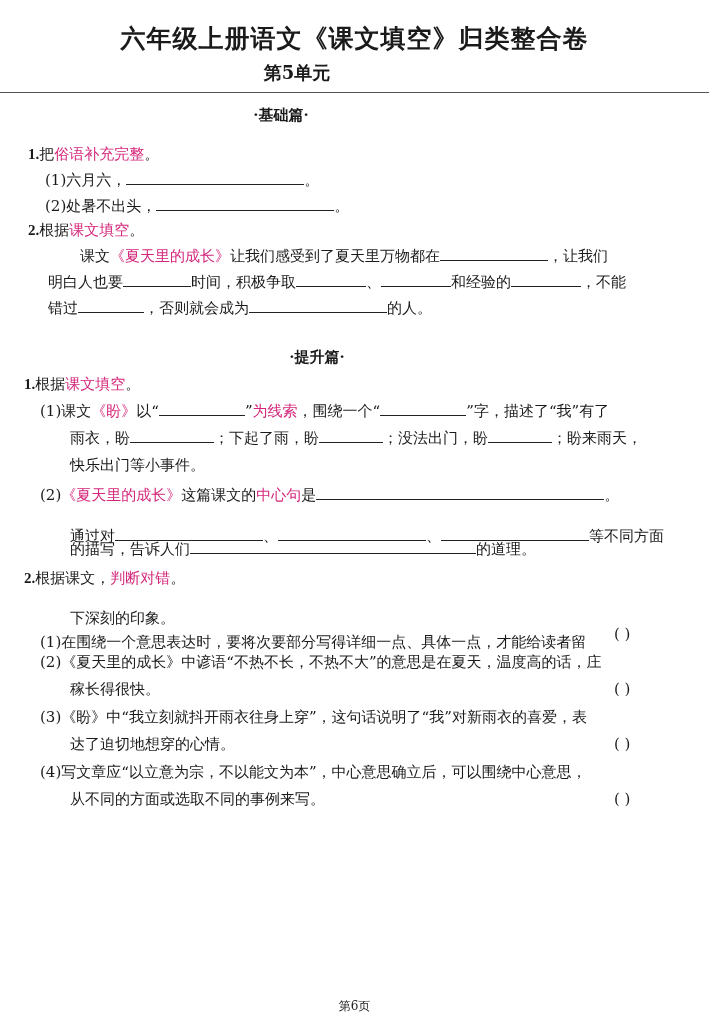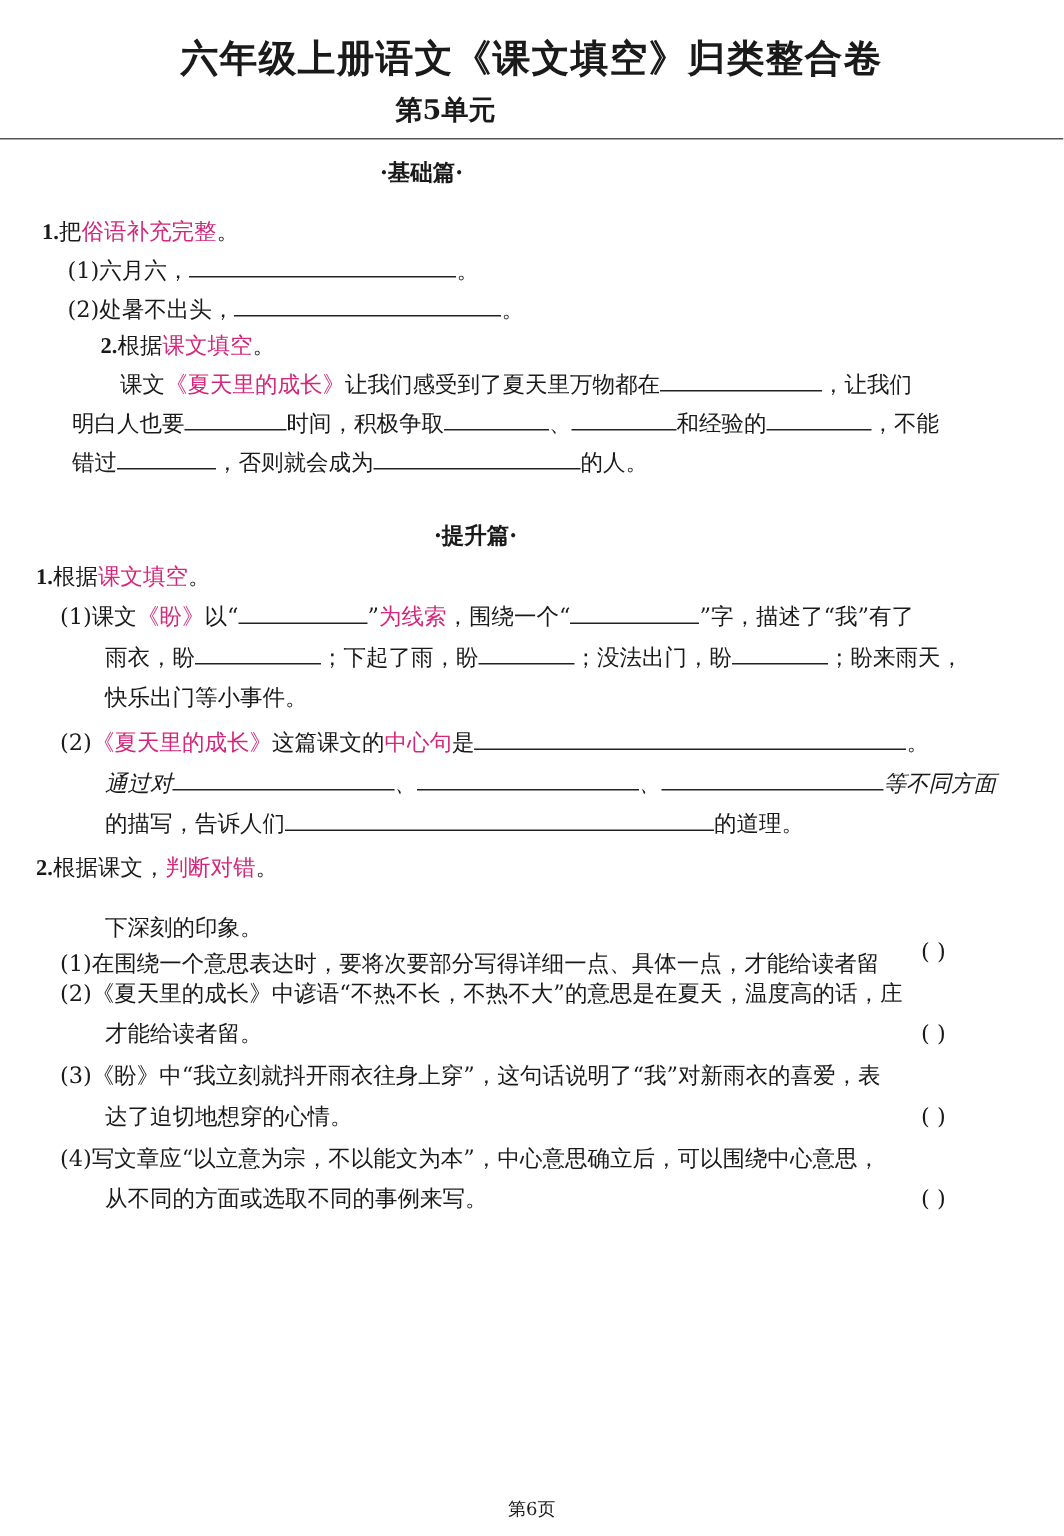--- a/index.html
+++ b/index.html
@@ -29,21 +29,21 @@
 <div class="abs line" style="left:28px; top:144px;">
   <span class="qnum">1.</span><span>把</span><span class="hl">俗语补充完整</span><span>。</span>
 </div>
 <div class="abs line" style="left:45px; top:170px;">
   <span>(1)六月六，</span><span class="blank" style="width:178px;"></span><span>。</span>
 </div>
 <div class="abs line" style="left:45px; top:196px;">
   <span>(2)处暑不出头，</span><span class="blank" style="width:178px;"></span><span>。</span>
 </div>
 
-<div class="abs line" style="left:28px; top:220px;margin-left:39px;">
+<div class="abs line" style="left:28px; top:220px;">
   <span class="qnum">2.</span><span>根据</span><span class="hl">课文填空</span><span>。</span>
 </div>
 <div class="abs line" style="left:80px; top:246px;">
   <span>课文</span><span class="hl">《夏天里的成长》</span><span>让我们感受到了夏天里万物都在</span><span class="blank" style="width:108px;"></span><span>，让我们</span>
 </div>
 <div class="abs line" style="left:48px; top:272px;">
   <span>明白人也要</span><span class="blank" style="width:68px;"></span><span>时间，积极争取</span><span class="blank" style="width:70px;"></span><span>、</span><span class="blank" style="width:70px;"></span><span>和经验的</span><span class="blank" style="width:70px;"></span><span>，不能</span>
 </div>
 <div class="abs line" style="left:48px; top:298px;">
   <span>错过</span><span class="blank" style="width:66px;"></span><span>，否则就会成为</span><span class="blank" style="width:138px;"></span><span>的人。</span>
@@ -58,37 +58,37 @@
   <span>(1)课文</span><span class="hl">《盼》</span><span>以“</span><span class="blank" style="width:86px;"></span><span>”</span><span class="hl">为线索</span><span>，围绕一个“</span><span class="blank" style="width:86px;"></span><span>”字，描述了“我”有了</span>
 </div>
 <div class="abs line" style="left:70px; top:428px;">
   <span>雨衣，盼</span><span class="blank" style="width:84px;"></span><span>；下起了雨，盼</span><span class="blank" style="width:64px;"></span><span>；没法出门，盼</span><span class="blank" style="width:64px;"></span><span>；盼来雨天，</span>
 </div>
 <div class="abs line" style="left:70px; top:455px;">快乐出门等小事件。</div>
 
 <div class="abs line" style="left:40px; top:485px;">
   <span>(2)</span><span class="hl">《夏天里的成长》</span><span>这篇课文的</span><span class="hl">中心句</span><span>是</span><span class="blank" style="width:288px;"></span><span>。</span>
 </div>
-<div class="abs line" style="left:70px; top:512px;font-style:italic;">
+<div class="abs line" style="left:70px; top:526px;">
   <span>通过对</span><span class="blank" style="width:148px;"></span><span>、</span><span class="blank" style="width:148px;"></span><span>、</span><span class="blank" style="width:148px;"></span><span>等不同方面</span>
 </div>
 <div class="abs line" style="left:70px; top:539px;">
   <span>的描写，告诉人们</span><span class="blank" style="width:286px;"></span><span>的道理。</span>
 </div>
 
 <div class="abs line" style="left:24px; top:568px;">
   <span class="qnum">2.</span><span>根据课文，</span><span class="hl">判断对错</span><span>。</span>
 </div>
 
 <div class="abs line" style="left:40px; top:632px;text-align:right;">(1)在围绕一个意思表达时，要将次要部分写得详细一点、具体一点，才能给读者留</div>
 <div class="abs line" style="left:70px; top:608px;text-align:right;">下深刻的印象。</div>
 <div class="abs line paren" style="left:614px; top:624px;">(      )</div>
 
 <div class="abs line" style="left:40px; top:652px;">(2)《夏天里的成长》中谚语“不热不长，不热不大”的意思是在夏天，温度高的话，庄</div>
-<div class="abs line" style="left:70px; top:679px;">才能给读者留。</div>
+<div class="abs line" style="left:70px; top:679px;">稼长得很快。</div>
 <div class="abs line paren" style="left:614px; top:679px;">(      )</div>
 
 <div class="abs line" style="left:40px; top:707px;">(3)《盼》中“我立刻就抖开雨衣往身上穿”，这句话说明了“我”对新雨衣的喜爱，表</div>
 <div class="abs line" style="left:70px; top:734px;">达了迫切地想穿的心情。</div>
 <div class="abs line paren" style="left:614px; top:734px;">(      )</div>
 
 <div class="abs line" style="left:40px; top:762px;">(4)写文章应“以立意为宗，不以能文为本”，中心意思确立后，可以围绕中心意思，</div>
 <div class="abs line" style="left:70px; top:789px;">从不同的方面或选取不同的事例来写。</div>
 <div class="abs line paren" style="left:614px; top:789px;">(      )</div>
 

